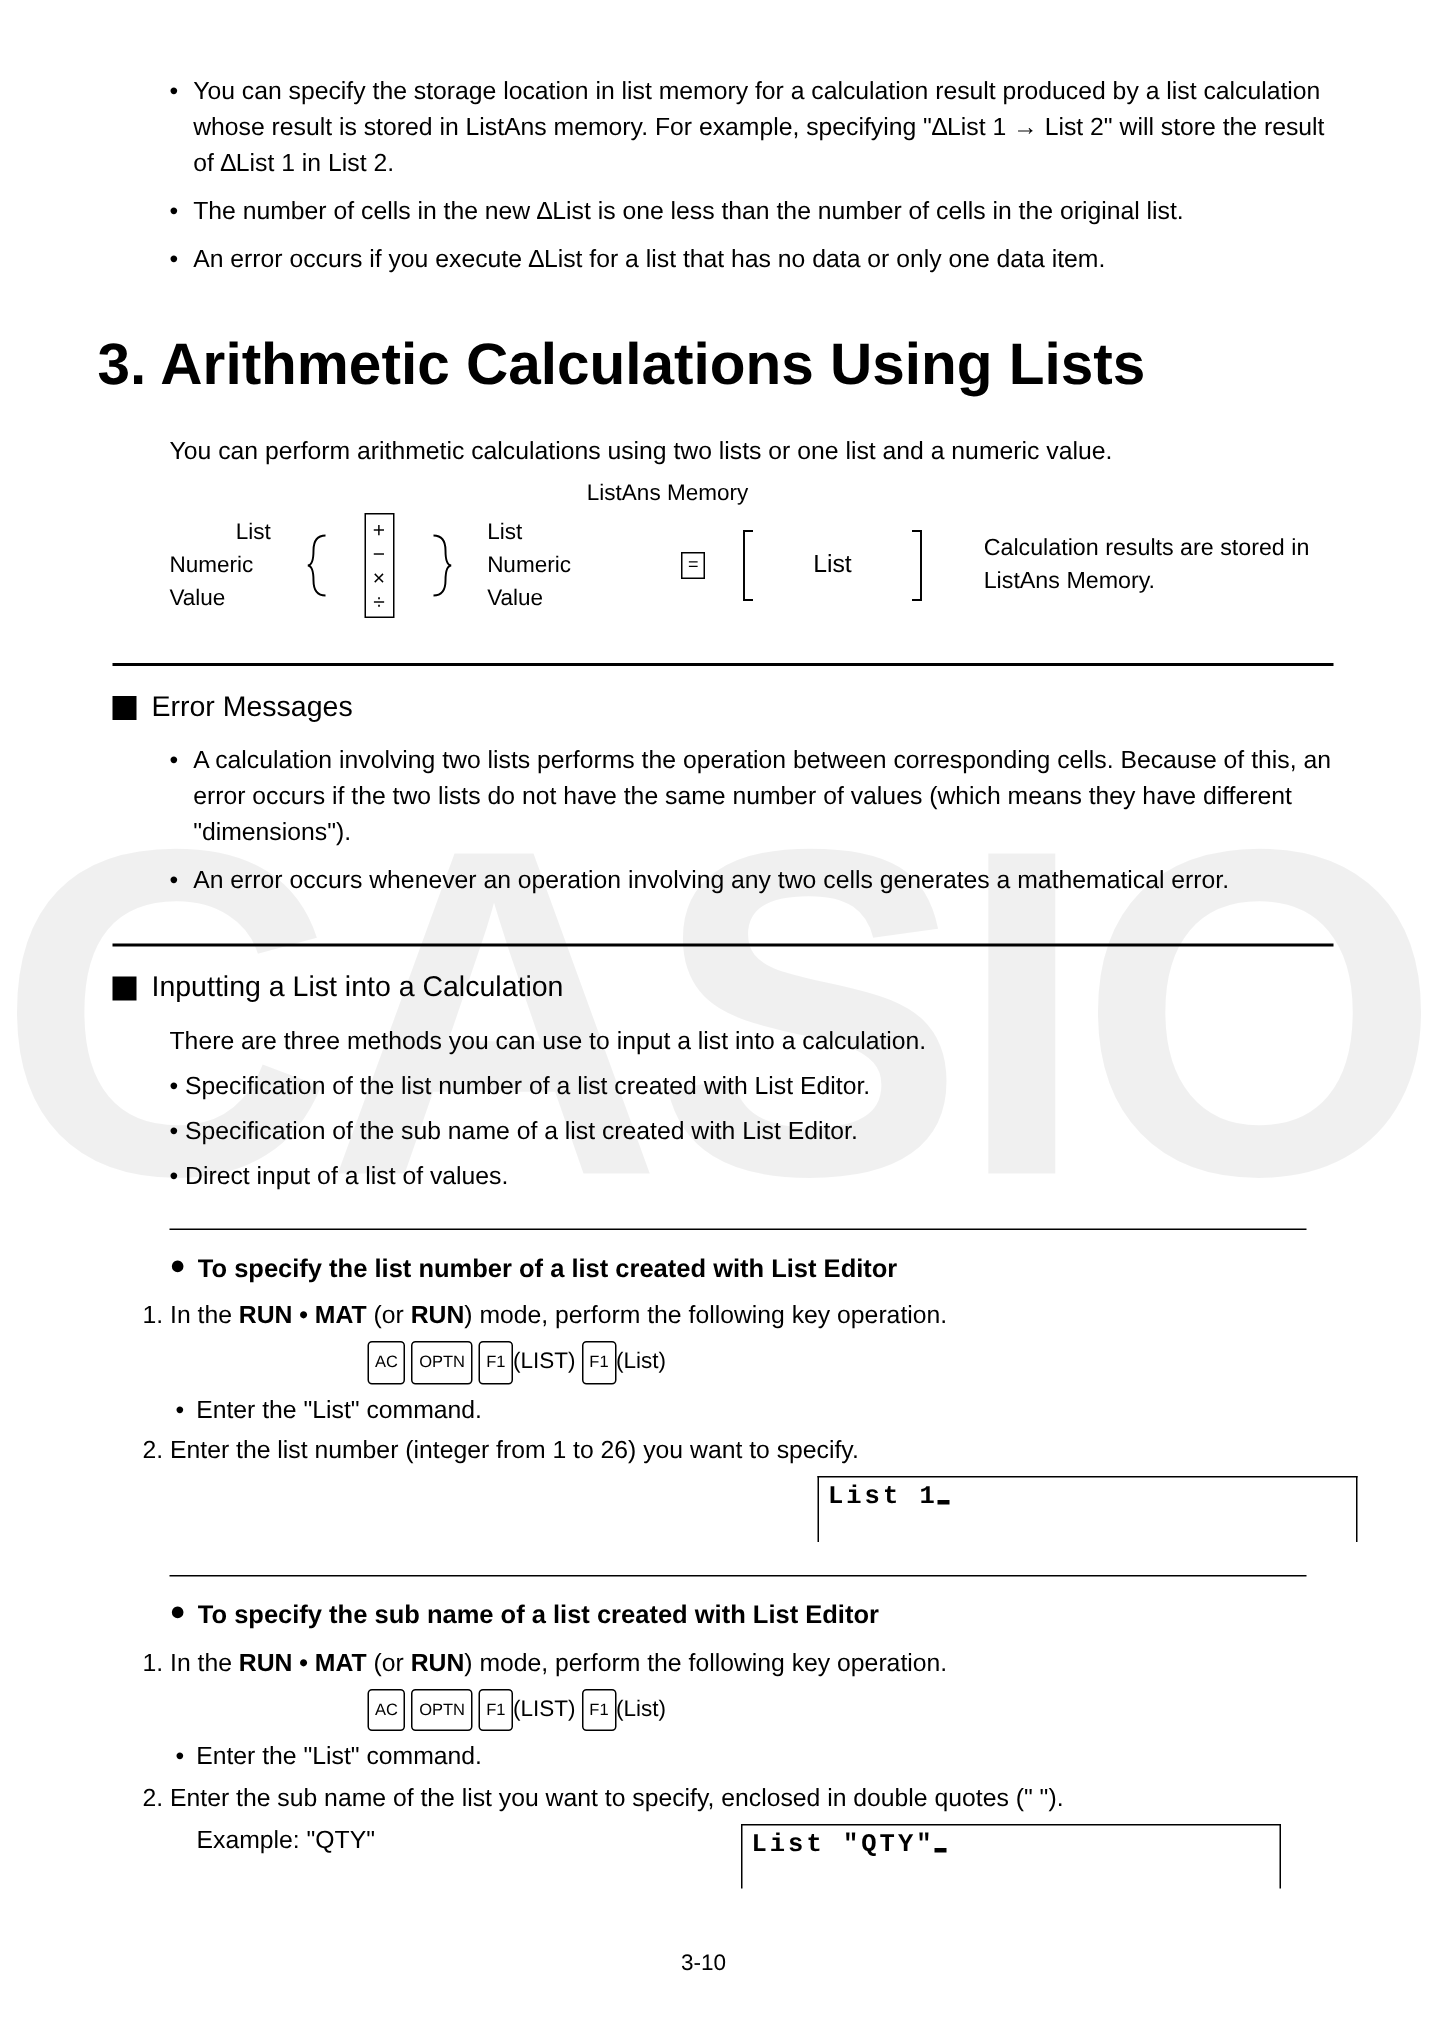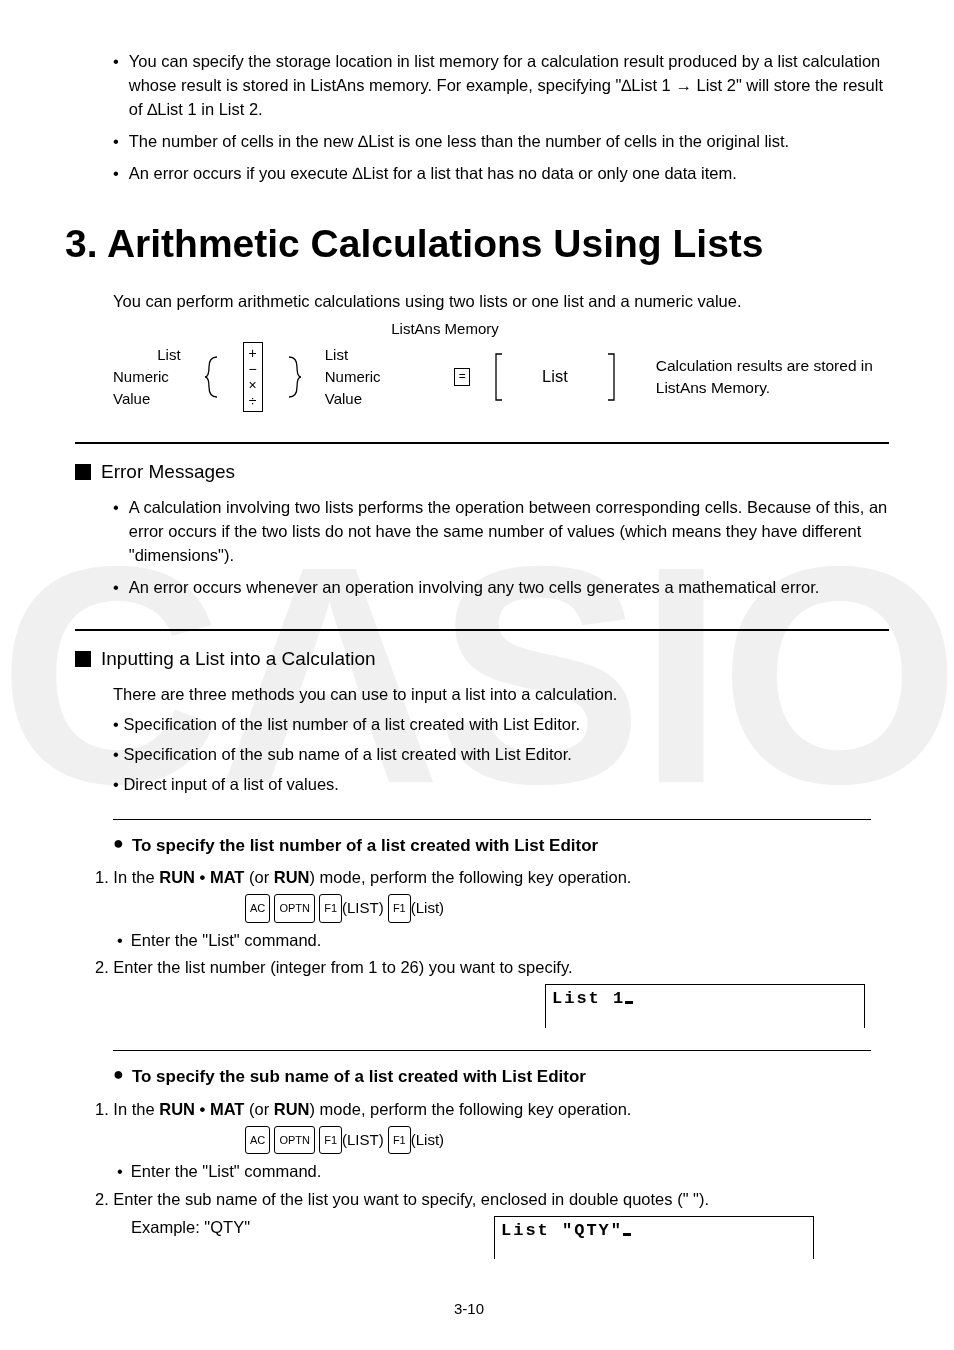--- a/index.html
+++ b/index.html
@@ -49,21 +49,21 @@
     .sub-h { font-size: 17px; font-weight: bold; margin-left: 18px; margin-bottom: 8px; display:flex; gap:8px;}
     .dot-bullet { font-size: 18px; line-height: 1; }
     .step { margin-left: 0px; margin-bottom: 4px; }
     .key { display: inline-block; border: 1.3px solid #000; border-radius: 3px; padding: 6px 4px; font-size: 11px; font-family: Arial; line-height: 1.3; vertical-align: 1px; }
     .key-seq { margin-left: 150px; margin-bottom: 6px; font-size: 15px; }
     .sub-bullet { margin-left: 22px; display:flex; gap:8px; margin-bottom:4px;}
     .screen-box { 
       border-top: 1.5px solid #000; 
       border-left: 1.5px solid #000; 
       border-right: 1.5px solid #000; 
-      width:320px; 
+      width:360px; 
       padding: 2px 6px 16px 6px; 
       font-family: 'Courier New', monospace; 
       font-size: 17px; 
       letter-spacing: 2px;
       margin-left: 450px;
       font-weight: bold;
     }
     .flex-row { display:flex; align-items:flex-start; gap: 40px; }
     .example-label { margin-left: 36px; }
     .footer { position:absolute; bottom: 30px; left:0; right:16px; text-align:center; font-size:15px;}

